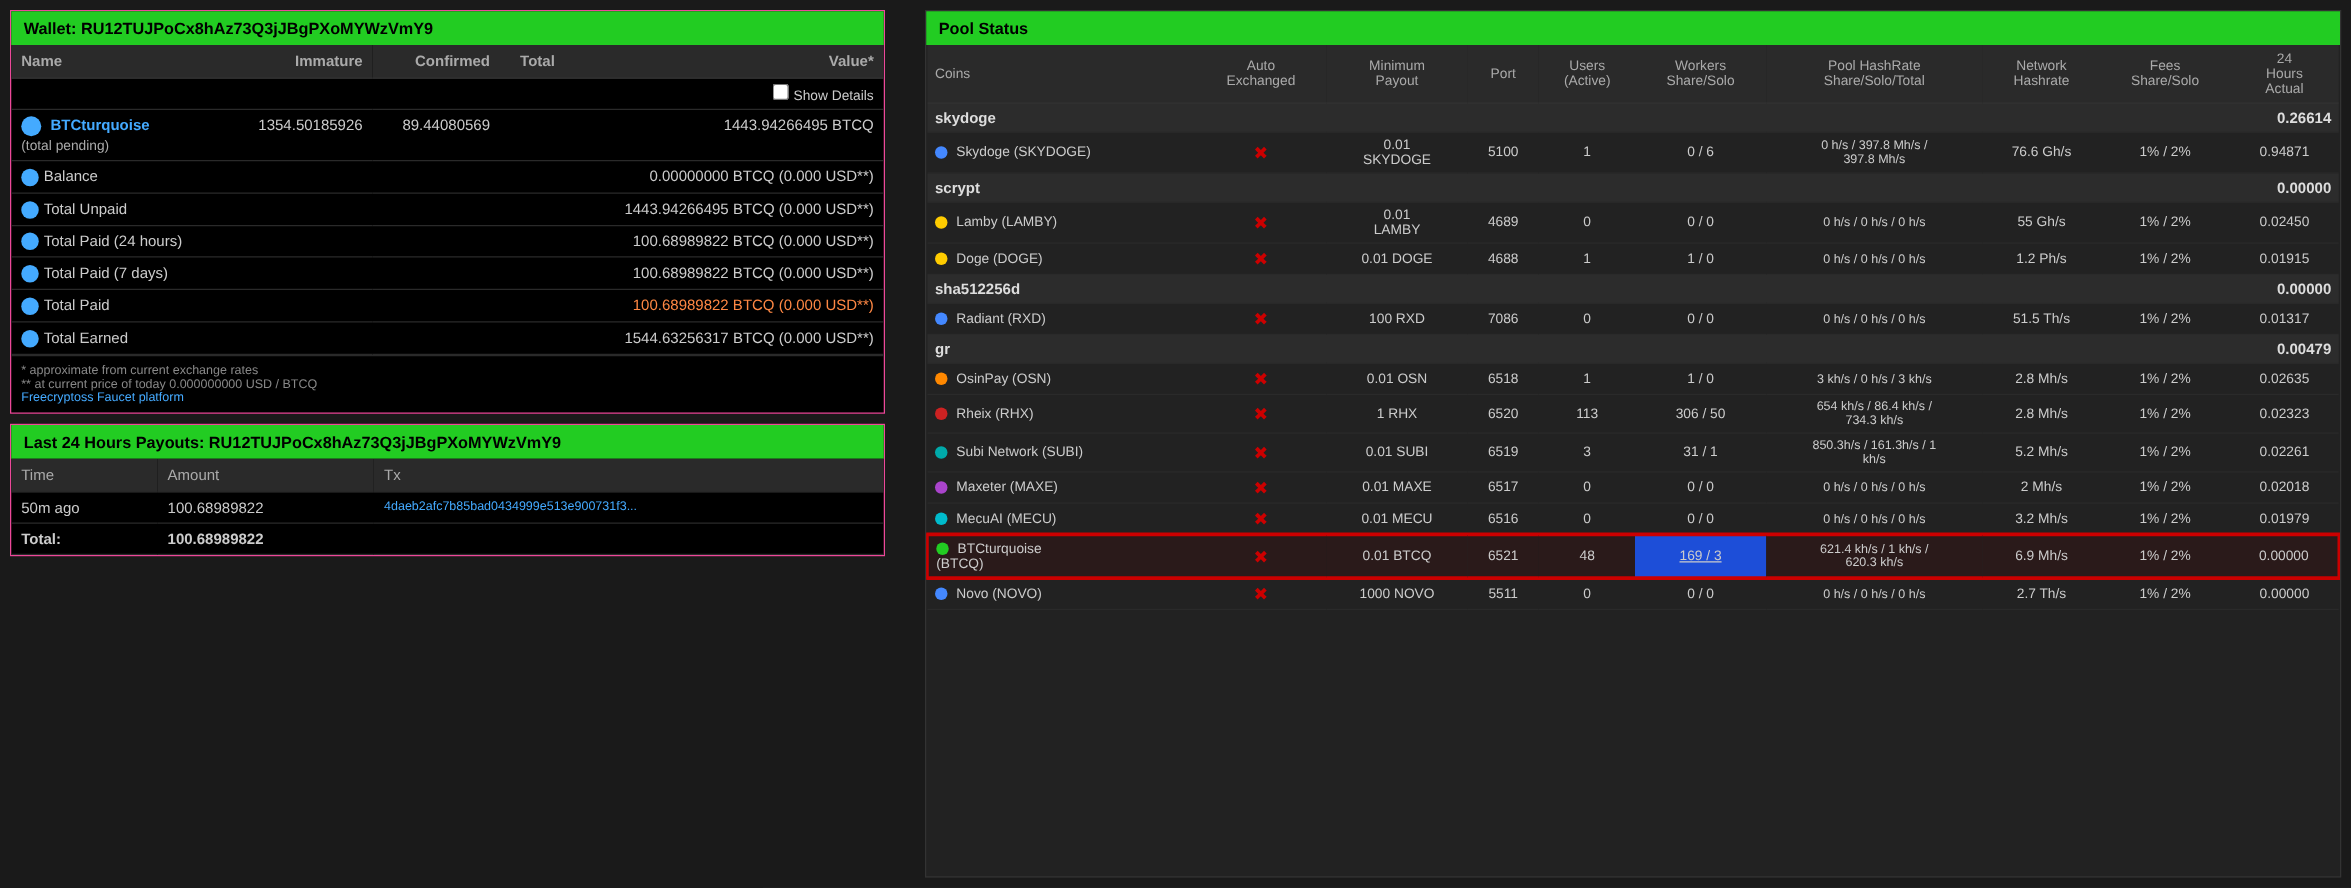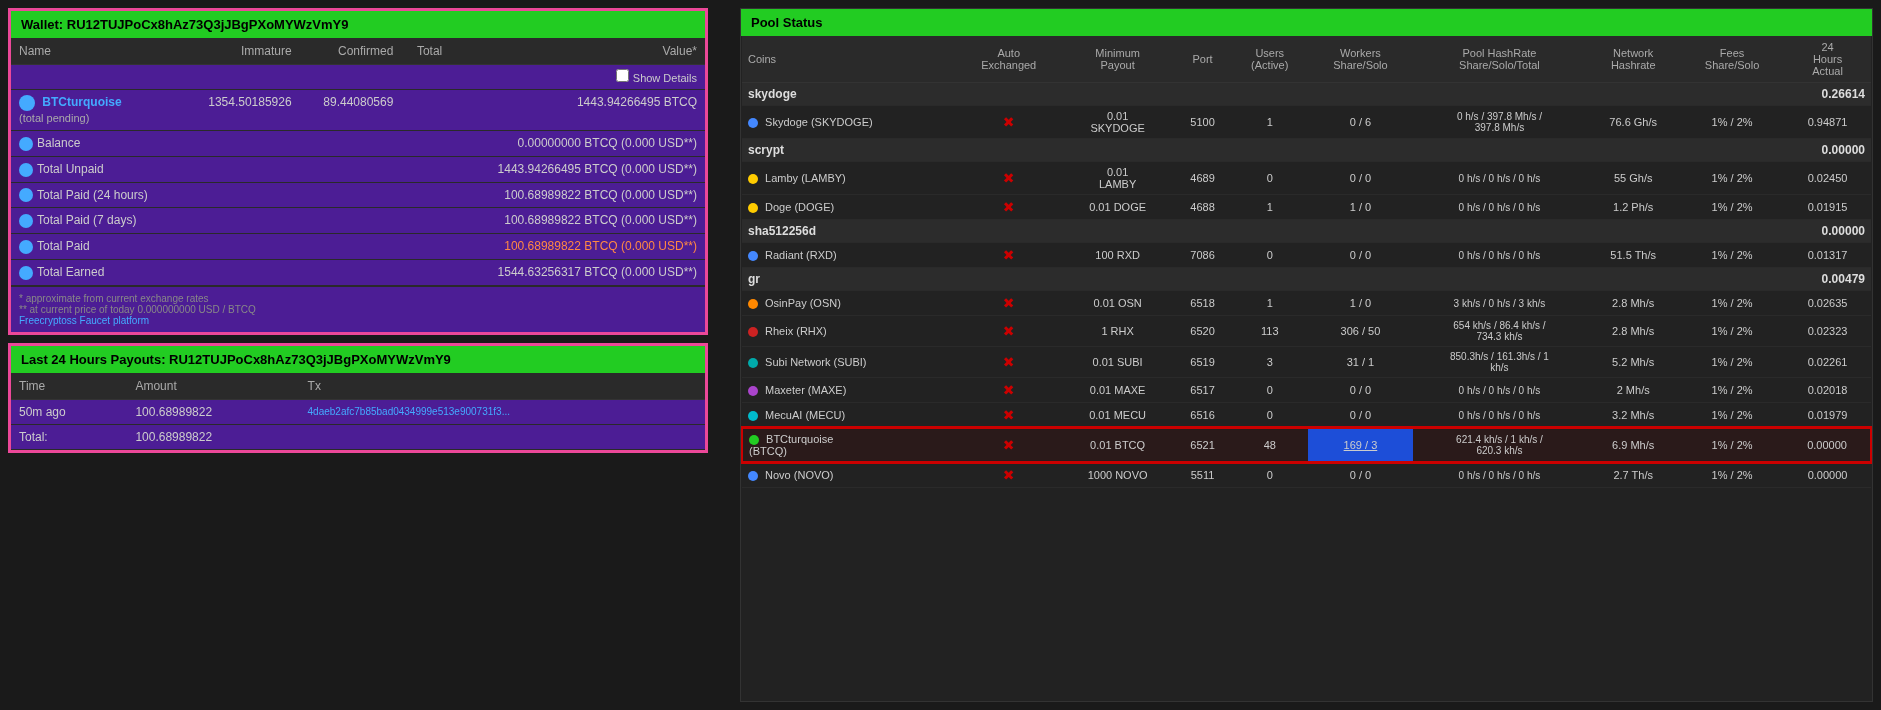--- a/index.html
+++ b/index.html
@@ -20,43 +20,43 @@
       flex-direction: column;
       gap: 8px;
     }
     .right-panel {
       flex: 1;
       display: flex;
       flex-direction: column;
       padding-left: 24px;
     }
     .card {
-      background: #4c1d95;
-      border: 3px solid #ec4899;
+      background: #000000;
+      border: 1px solid #ec4899;
     }
     .card-header {
       background: #22cc22;
       color: #000;
       font-weight: bold;
       padding: 6px 10px;
       font-size: 13px;
     }
     .card-body {
       padding: 0;
     }
     table.wallet-table {
       width: 100%;
       border-collapse: collapse;
     }
     table.wallet-table th {
       background: #2a2a2a;
       color: #aaa;
       padding: 6px 8px;
       text-align: left;
-      font-weight: normal;
+      font-weight: bold;
       border-bottom: 1px solid #333;
     }
     table.wallet-table th:last-child,
     table.wallet-table td:last-child {
       text-align: right;
     }
     table.wallet-table td {
       padding: 5px 8px;
       border-bottom: 1px solid #2a2a2a;
       vertical-align: top;
@@ -149,21 +149,21 @@
       padding: 6px 8px;
       text-align: left;
       font-weight: normal;
       border-bottom: 1px solid #333;
     }
     table.payout-table td {
       padding: 5px 8px;
       border-bottom: 1px solid #2a2a2a;
     }
     .tx-hash { color: #44aaff; font-size: 10px; }
-    .total-row td { font-weight: normal; color: #ccc; padding: 5px 8px; margin-left: 32px; }
+    .total-row td { font-weight: bold; color: #ccc; padding: 5px 8px; margin-left: 32px; }
   </style>
 </head>
 <body>
 
 <div class="left-panel">
 
   <div class="card">
     <div class="card-header">Wallet: RU12TUJPoCx8hAz73Q3jJBgPXoMYWzVmY9</div>
     <div class="card-body">
       <table class="wallet-table">

